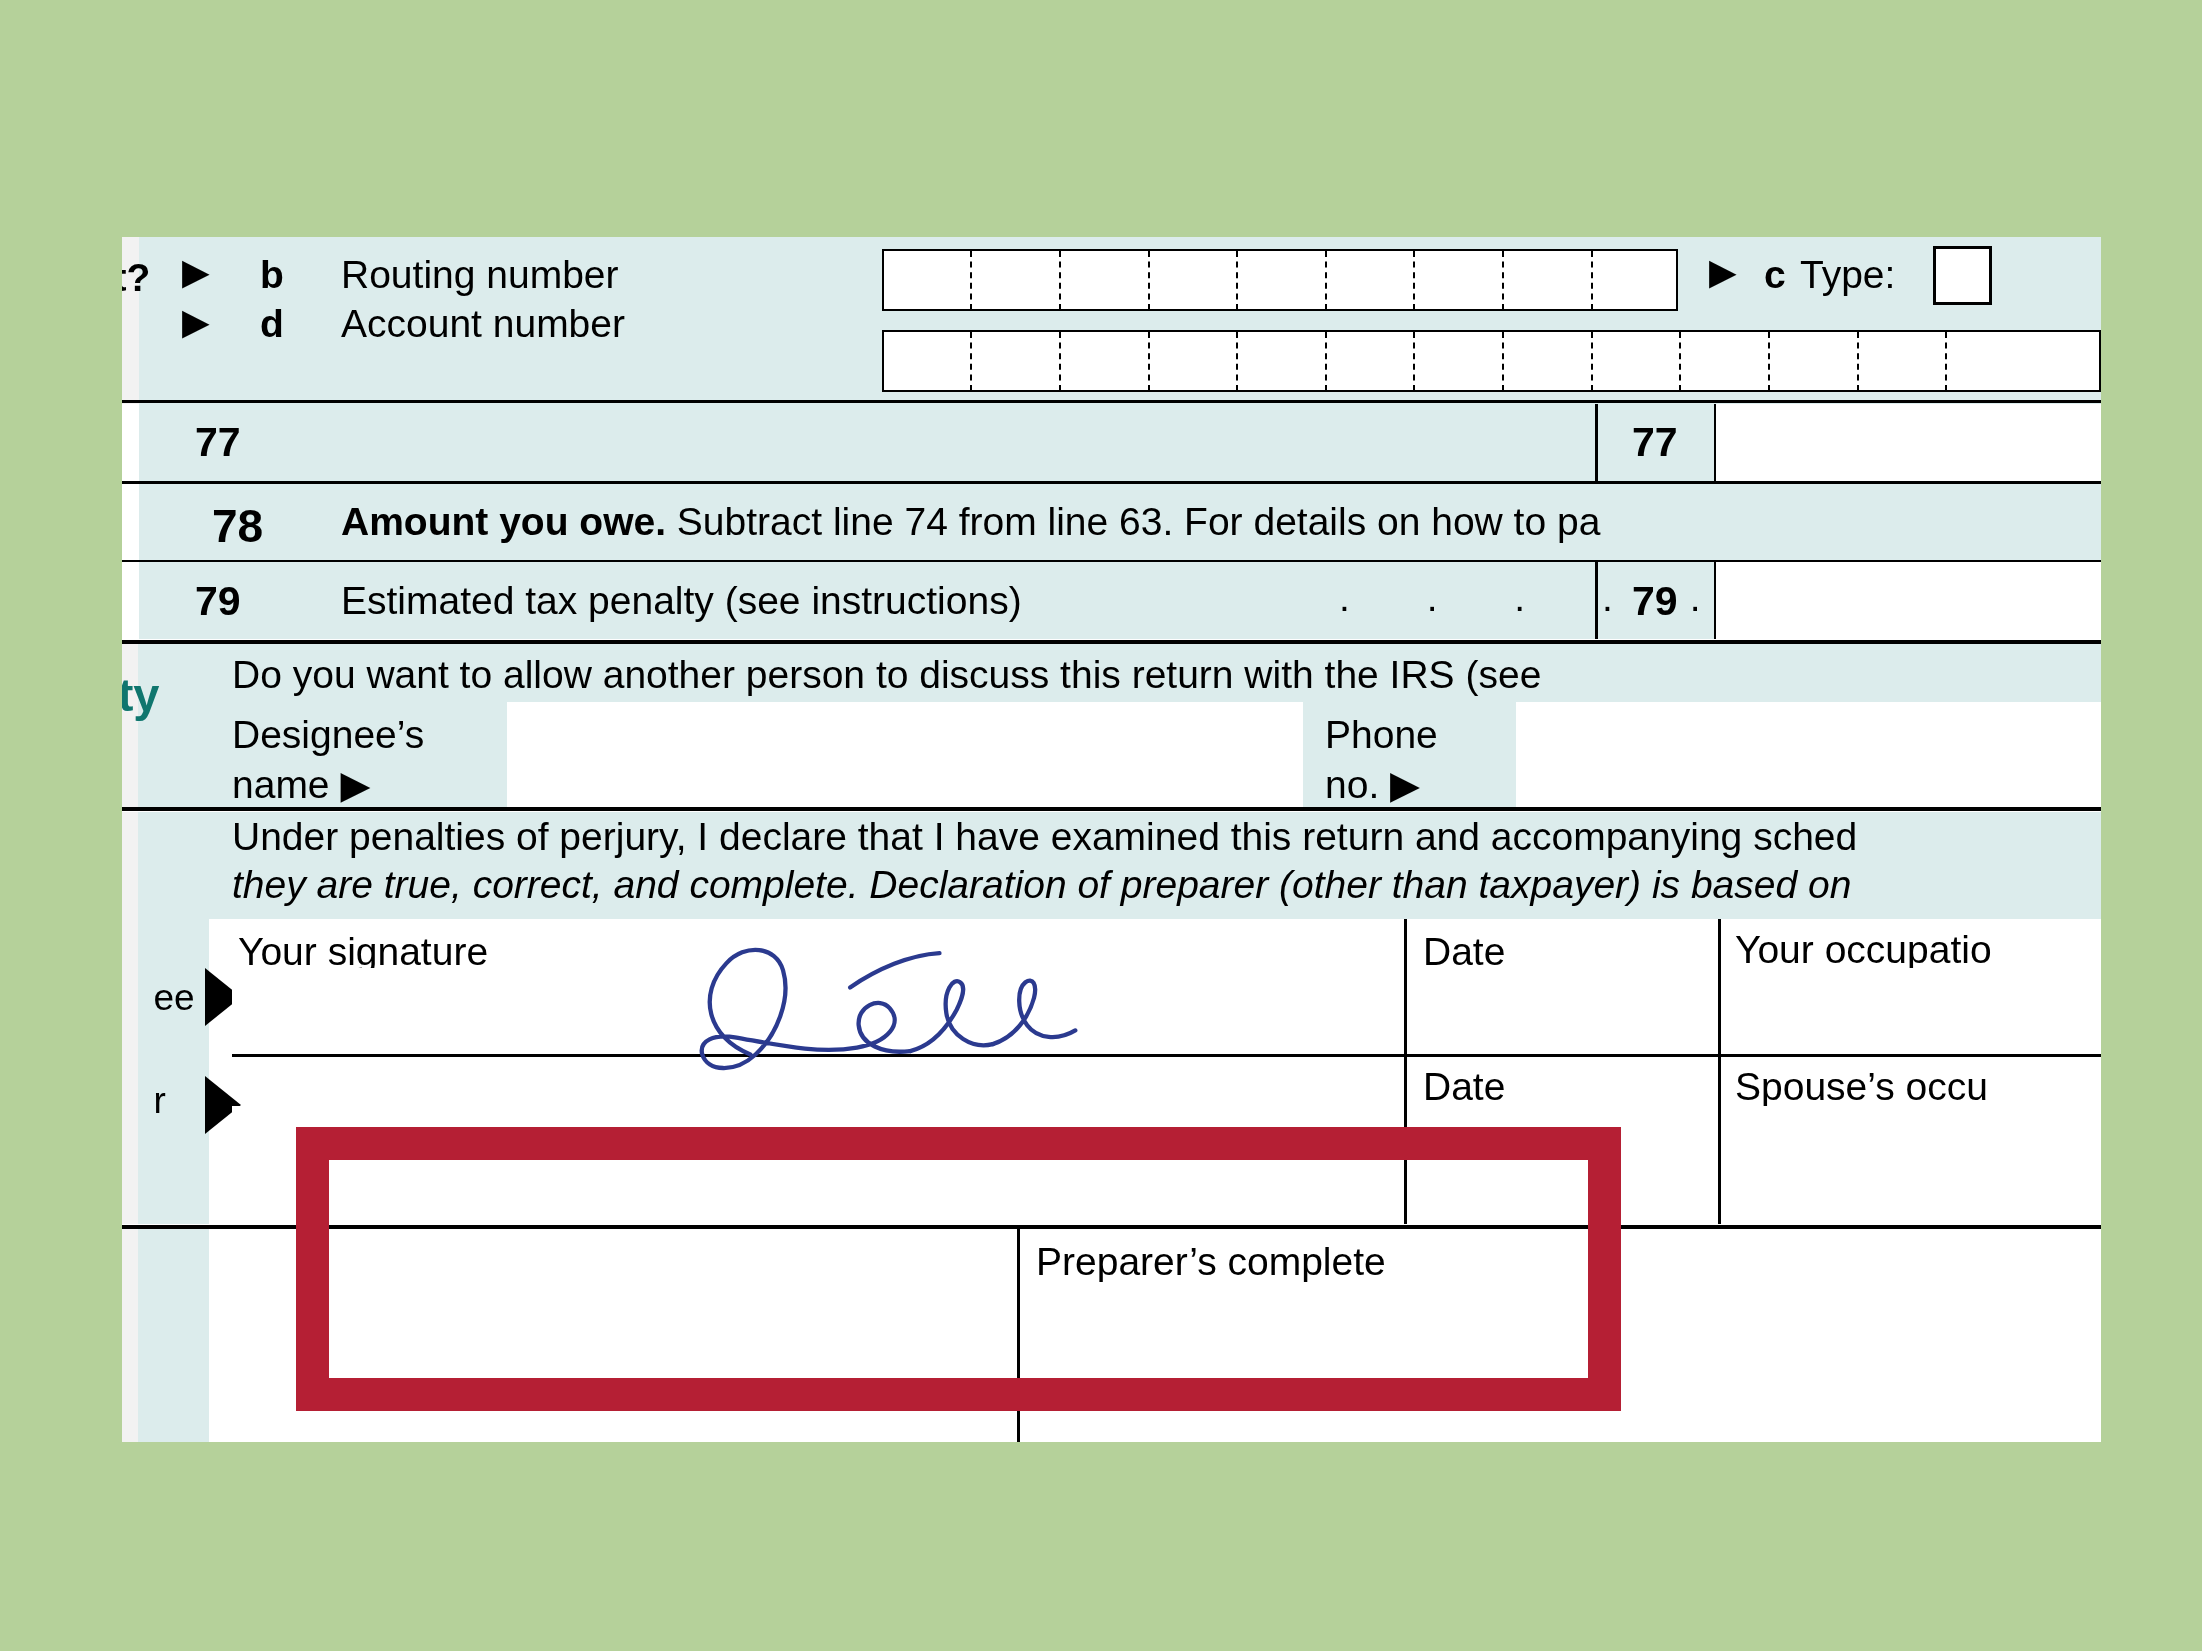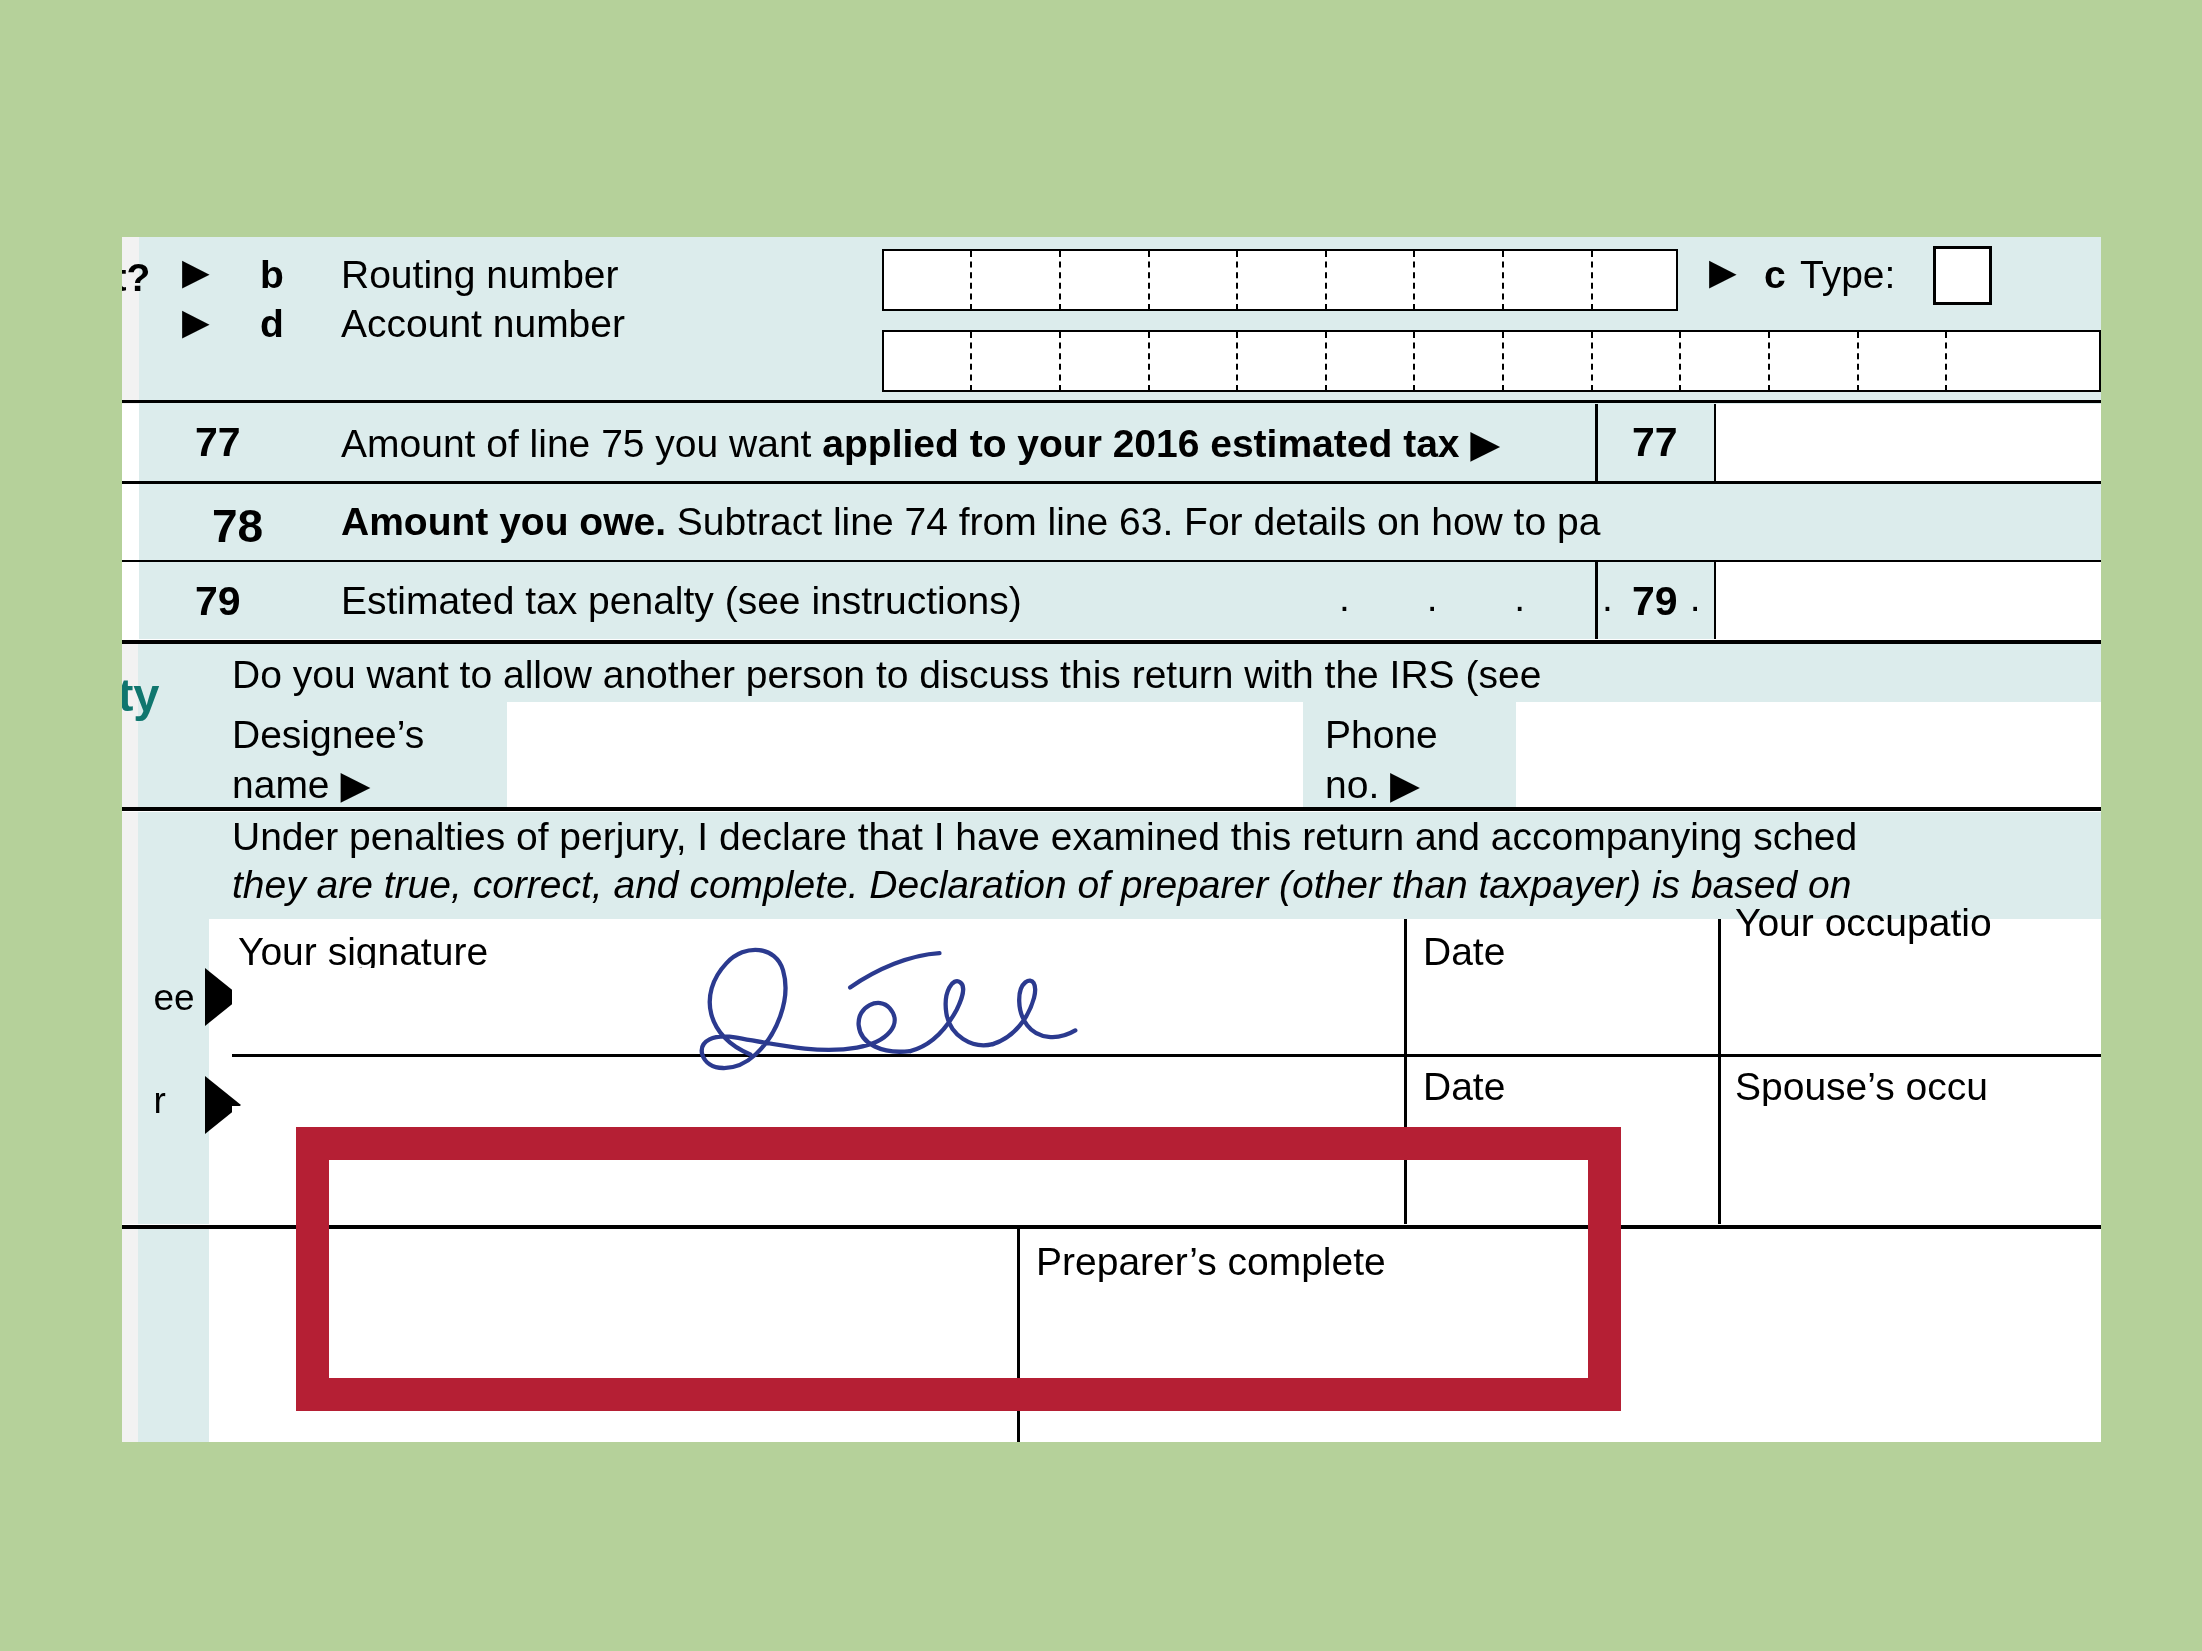--- a/index.html
+++ b/index.html
@@ -180,23 +180,20 @@
     <div class="dashv" style="left:1646px; top:95px; height:59px;"></div>
     <div class="dashv" style="left:1735px; top:95px; height:59px;"></div>
     <div class="dashv" style="left:1823px; top:95px; height:59px;"></div>
 
     <div class="hline" style="top:163px;"></div>
 
     <div class="row band-teal" style="top:167px; height:77px;">
       <div class="whitefield" style="left:0; top:0; width:17px; height:77px; background:#ffffff;"></div>
     </div>
     <div class="cellnum" style="left:73px; top:182px; font-size:41px;">77</div>
-    <div class="label" style="left:219px; top:184px;">
-      <span>Amount of line 75 you want </span><b>applied to your 2016 estimated tax</b><span> ▶</span>
-    </div>
     <div class="vline" style="left:1473px; top:167px; height:77px;"></div>
     <div class="cellnum" style="left:1510px; top:182px; font-size:41px;">77</div>
     <div class="vline" style="left:1592px; top:167px; height:77px;"></div>
     <div class="whitefield" style="left:1594px; top:167px; width:385px; height:77px;"></div>
 
     <div class="hline" style="top:244px; height:2.6px;"></div>
 
     <div class="row band-teal" style="top:247px; height:76px;">
       <div class="whitefield" style="left:0; top:0; width:17px; height:76px; background:#ffffff;"></div>
     </div>
@@ -262,21 +259,21 @@
         <path d="M372 128 C398 120, 414 96, 420 74 C424 58, 418 50, 410 56 C400 64, 400 90, 412 106 C424 122, 448 124, 468 112"></path>
         <path d="M206 62 C238 40, 276 24, 310 22"></path>
       </g>
     </svg>
 
     <div class="vline" style="left:1282px; top:682px; height:305px;"></div>
     <div class="label" style="left:1301px; top:693px;">Date</div>
     <div class="whitefield" style="left:1286px; top:731px; width:310px; height:86px;"></div>
 
     <div class="vline" style="left:1596px; top:682px; height:305px;"></div>
-    <div class="label" style="left:1613px; top:664px;text-align:center;">Your occupatio</div>
+    <div class="label" style="left:1613px; top:691px;text-align:center;">Your occupatio</div>
     <div class="whitefield" style="left:1600px; top:731px; width:379px; height:86px;"></div>
 
     <div class="hline" style="top:817px; height:2.6px; left:110px; width:1869px;"></div>
 
     <div class="whitefield" style="left:110px; top:869px; width:1170px; height:116px;"></div>
     <div class="label" style="left:1301px; top:828px;">Date</div>
     <div class="whitefield" style="left:1286px; top:869px; width:305px; height:116px;"></div>
     <div class="label" style="left:1613px; top:828px;">Spouse’s occu</div>
     <div class="whitefield" style="left:1600px; top:869px; width:379px; height:116px;"></div>
 

